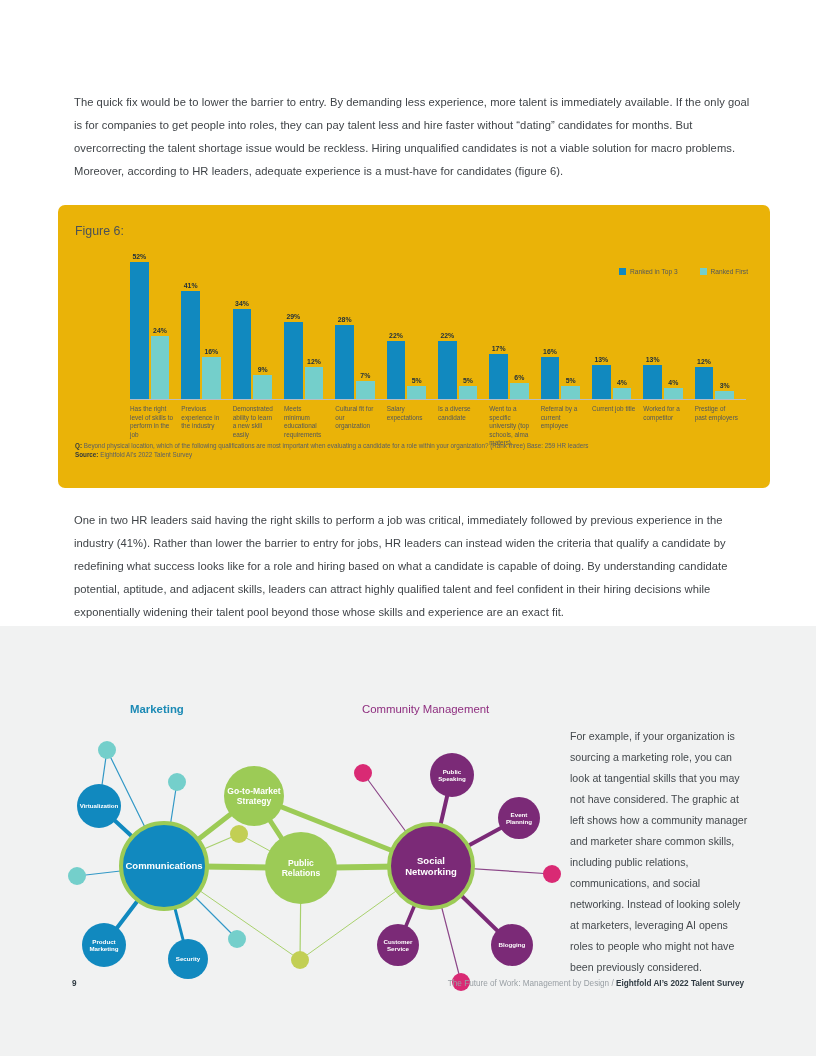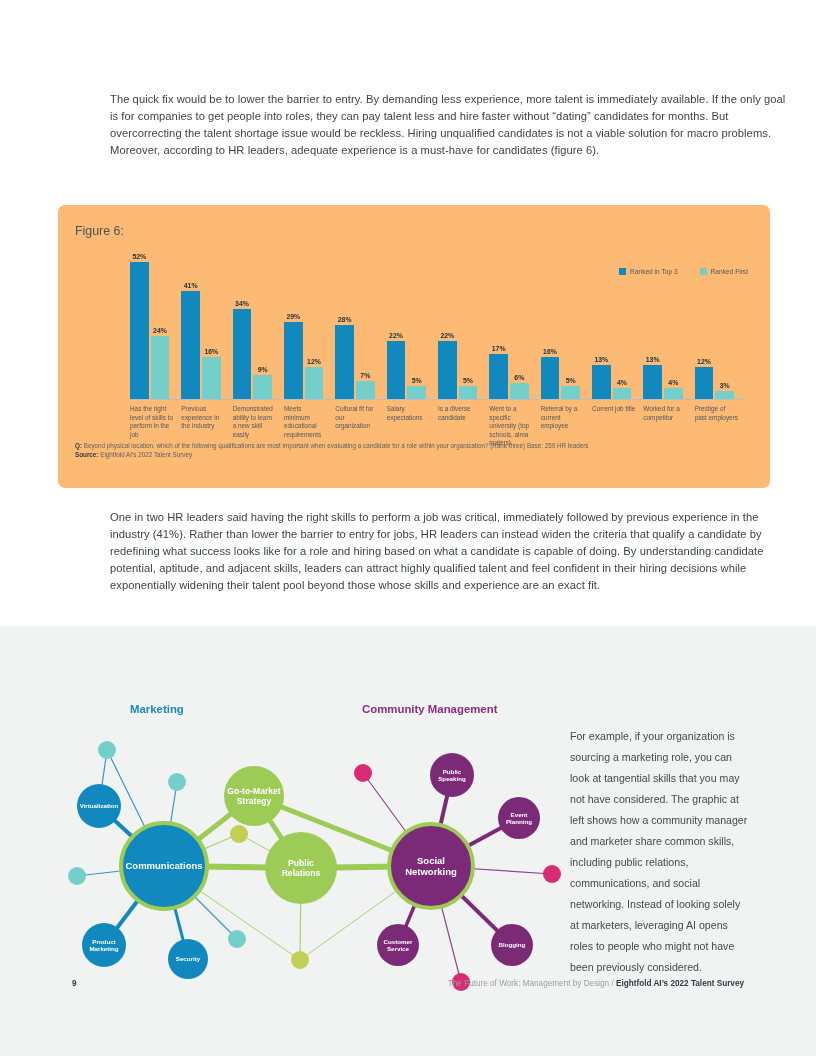--- a/index.html
+++ b/index.html
@@ -11,34 +11,33 @@
     position:relative;
     overflow:hidden;
     -webkit-font-smoothing:antialiased;
   }
   .page{position:relative;width:816px;height:1056px;}
 
   
   .para{
     position:absolute;
     font-size:11.2px;
-    line-height:17px;
+    line-height:23px;
     color:#3f4347;
     letter-spacing:.005em;
-    margin-left:36px;
   }
   #para-top{left:74px;top:91px;width:680px;}
   #para-mid{left:74px;top:509px;width:680px;}
 
   
   #figure-panel{
     position:absolute;
     left:58px;top:205px;
     width:712px;height:283px;
-    background:#fdba74;
+    background:#eab308;
     border-radius:7px;
   }
   #figure-head{
     position:absolute;left:17px;top:19px;
     display:flex;align-items:baseline;gap:7px;
     white-space:nowrap;
   }
   #figure-label{font-size:12.4px;color:#4c5257;}
   #figure-title{font-size:14.6px;font-weight:bold;color:#1d2b36;letter-spacing:-.1px;}
 
@@ -104,21 +103,21 @@
   #section-title{
     position:absolute;left:74px;top:24px;
     font-size:15px;font-weight:bold;color:#1d2b36;letter-spacing:-.15px;
   }
   #label-marketing{
     position:absolute;left:130px;top:77px;
     font-size:11.4px;font-weight:bold;color:#1b8ab5;
   }
   #label-community{
     position:absolute;left:362px;top:77px;
-    font-size:11.4px;font-weight:bold;color:#8e2d7f;
+    font-size:11.4px;font-weight:normal;color:#8e2d7f;
   }
   #diagram{
     position:absolute;left:56px;top:62px;width:500px;height:300px;
   }
   #side-copy{
     position:absolute;left:570px;top:100px;width:178px;
     font-size:10.6px;line-height:21px;color:#44494d;
   }
 
   

